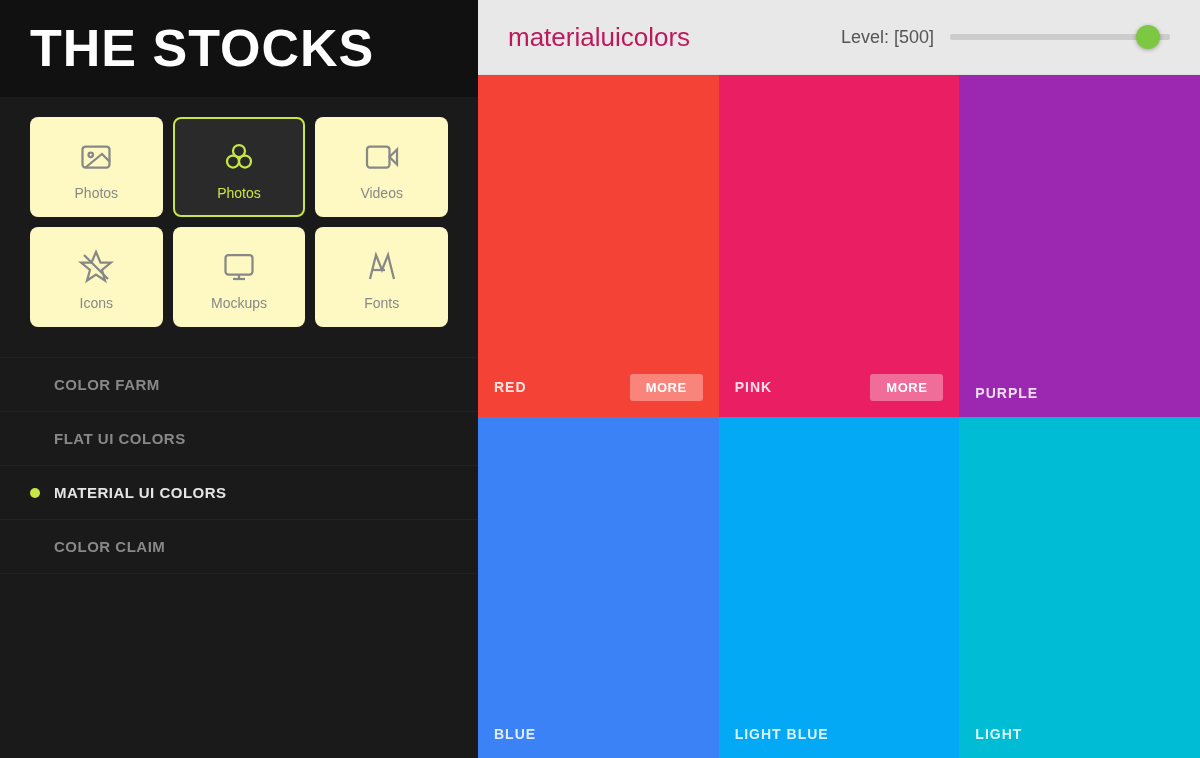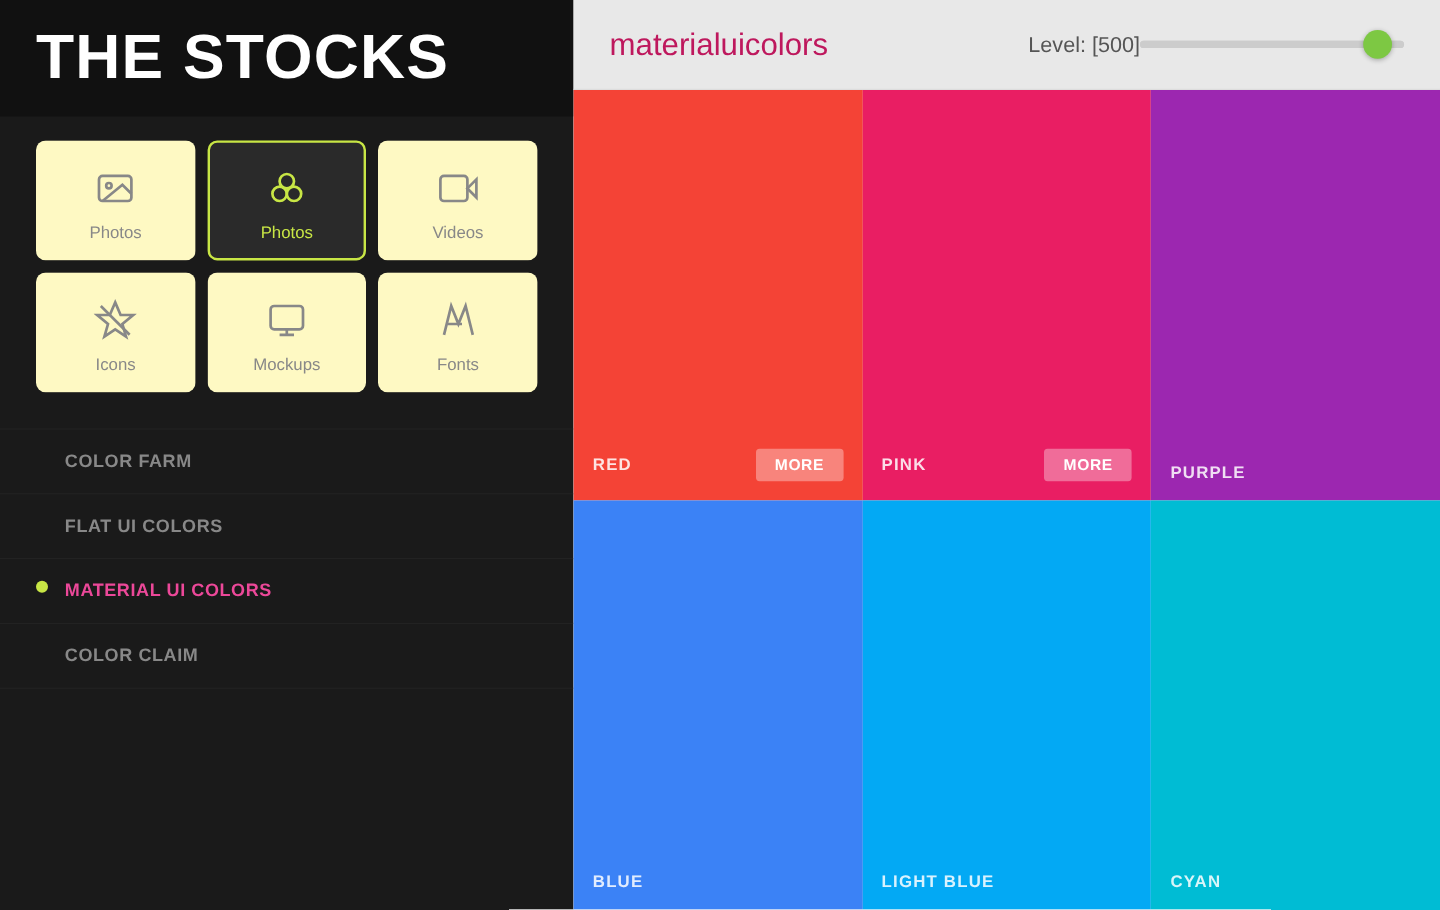--- a/index.html
+++ b/index.html
@@ -82,31 +82,31 @@
     }
 
     .sidebar-menu-item {
       padding: 18px 30px;
       color: #888;
       font-size: 15px;
       font-weight: 600;
       letter-spacing: 0.5px;
       cursor: pointer;
       display: flex;
-      align-items: flex-start;
+      align-items: center;
       gap: 14px;
       border-bottom: 1px solid #222;
     }
 
     .sidebar-menu-item:first-child {
       border-top: 1px solid #222;
     }
 
     .sidebar-menu-item.active {
-      color: #ec4899;
+      color: #e5e5e5;
       font-weight: 800;
     }
 
     .active-dot {
       width: 10px;
       height: 10px;
       border-radius: 50%;
       background: #c8e645;
       flex-shrink: 0;
     }
@@ -136,21 +136,21 @@
 
     #site-name {
       font-size: 26px;
       color: #be185d;
       font-weight: 400;
     }
 
     #level-control {
       display: flex;
       align-items: center;
-      gap: 0;
+      gap: 16px;
       margin-left: auto;
     }
 
     #level-label {
       font-size: 18px;
       color: #555;
       white-space: nowrap;
     }
 
     #level-slider {
@@ -346,17 +346,17 @@
         <span class="color-name">BLUE</span>
       </div>
     </div>
     <div class="color-cell color-lightblue">
       <div class="color-cell-bottom">
         <span class="color-name">LIGHT BLUE</span>
       </div>
     </div>
     <div class="color-cell color-cyan">
       <div class="color-cell-bottom">
-        <span class="color-name">CYAN</span>
+        <span class="color-name">LIGHT</span>
       </div>
     </div>
   </div>
 </div>
 
 </body></html>

